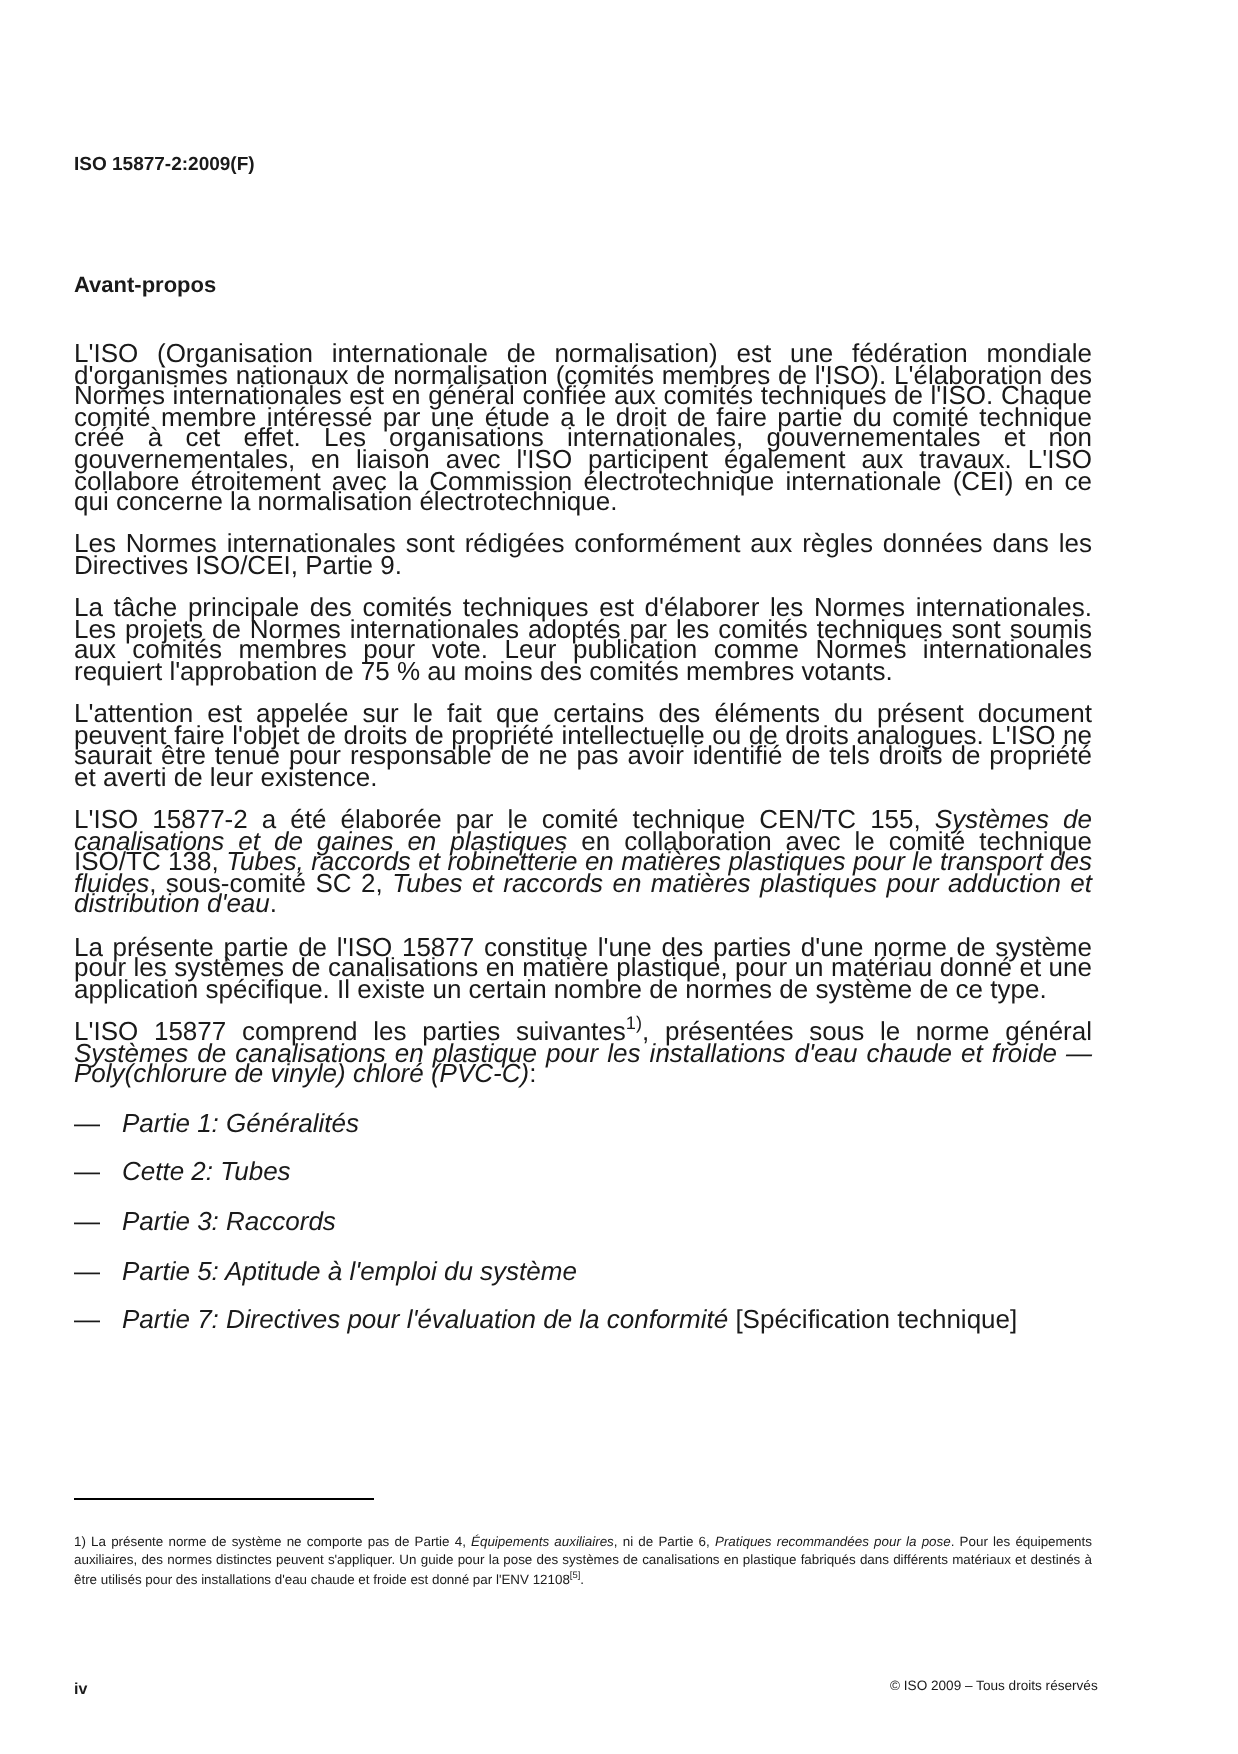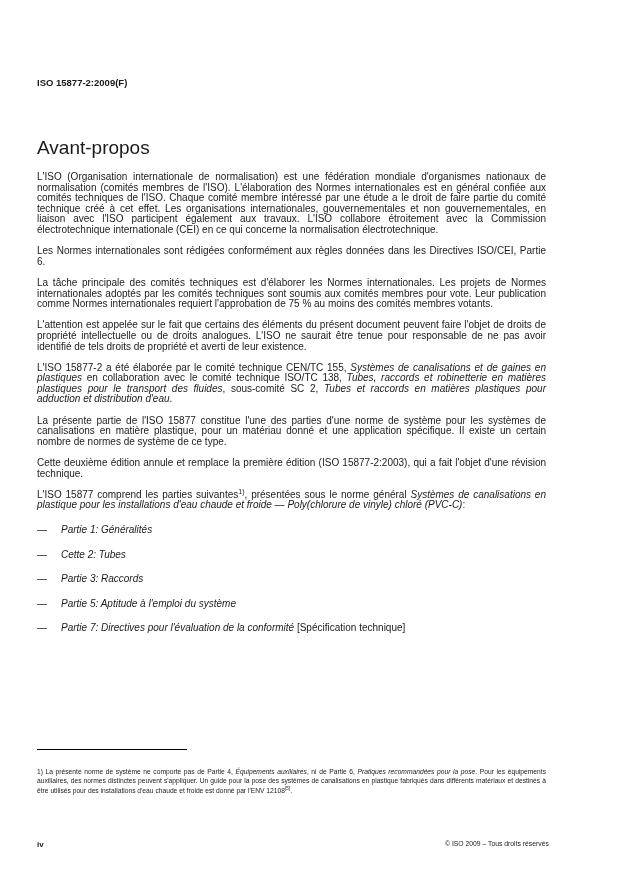--- a/index.html
+++ b/index.html
@@ -1,45 +1,44 @@
 <!DOCTYPE html>
 <html><head>
 <meta charset="utf-8">
 <style>
   html, body { margin:0; padding:0; background:#ffffff; }
   body { width:619px; height:877px; position:relative; overflow:hidden;
          font-family:"Liberation Sans", sans-serif; color:#1a1a1a; }
   .header { position:absolute; left:37px; top:37px; font-size:9.5px; font-weight:bold;margin-top:40px; }
-  .title { position:absolute; left:37px; top:137px; font-size:19px; font-weight:normal; }
-  .body { position:absolute; left:37px; top:172px; width:509px; font-size:10px; line-height:10.6px; }
+  .title { position:absolute; left:37px; top:137px; font-size:11px; font-weight:bold; }
+  .body { position:absolute; left:37px; top:172px; width:509px; font-size:13px; line-height:10.6px; }
   .body p { margin:0 0 10.6px 0; text-align:justify; }
   .list-item { margin:0 0 14px 0; display:flex; }
   .dash { width:24px; flex:none; }
   .rule { position:absolute; left:37px; top:749px; width:150px; border-top:1px solid #000; }
   .footnote { position:absolute; left:37px; top:767px; width:509px; font-size:6.7px; line-height:9.3px; text-align:justify; }
   .footer-left { position:absolute; left:37px; top:840px; font-size:8px;font-weight:bold; }
   .footer-right { position:absolute; left:445px; top:840px; font-size:6.8px; }
   i { font-style:italic; }
   sup { font-size:70%; vertical-align:super; line-height:0; }
 </style>
 </head>
 <body>
 
 <div class="header">ISO 15877-2:2009(F)</div>
 
 <div class="title">Avant-propos</div>
 
 <div class="body">
   <p>L'ISO (Organisation internationale de normalisation) est une fédération mondiale d'organismes nationaux de normalisation (comités membres de l'ISO). L'élaboration des Normes internationales est en général confiée aux comités techniques de l'ISO. Chaque comité membre intéressé par une étude a le droit de faire partie du comité technique créé à cet effet. Les organisations internationales, gouvernementales et non gouvernementales, en liaison avec l'ISO participent également aux travaux. L'ISO collabore étroitement avec la Commission électrotechnique internationale (CEI) en ce qui concerne la normalisation électrotechnique.</p>
-  <p>Les Normes internationales sont rédigées conformément aux règles données dans les Directives ISO/CEI, Partie 6.</p>
+  <p>Les Normes internationales sont rédigées conformément aux règles données dans les Directives ISO/CEI, Partie 9.</p>
   <p>La tâche principale des comités techniques est d'élaborer les Normes internationales. Les projets de Normes internationales adoptés par les comités techniques sont soumis aux comités membres pour vote. Leur publication comme Normes internationales requiert l'approbation de 75 % au moins des comités membres votants.</p>
   <p>L'attention est appelée sur le fait que certains des éléments du présent document peuvent faire l'objet de droits de propriété intellectuelle ou de droits analogues. L'ISO ne saurait être tenue pour responsable de ne pas avoir identifié de tels droits de propriété et averti de leur existence.</p>
   <p><span>L'ISO 15877-2 a été élaborée par le comité technique CEN/TC 155, </span><i>Systèmes de canalisations et de gaines en plastiques</i><span> en collaboration avec le comité technique ISO/TC 138, </span><i>Tubes, raccords et robinetterie en matières plastiques pour le transport des fluides</i><span>, sous-comité SC 2, </span><i>Tubes et raccords en matières plastiques pour adduction et distribution d'eau</i><span>.</span></p>
   <p>La présente partie de l'ISO 15877 constitue l'une des parties d'une norme de système pour les systèmes de canalisations en matière plastique, pour un matériau donné et une application spécifique. Il existe un certain nombre de normes de système de ce type.</p>
-  <p>Cette deuxième édition annule et remplace la première édition (ISO 15877-2:2003), qui a fait l'objet d'une révision technique.</p>
   <p style="margin-bottom:14px"><span>L'ISO 15877 comprend les parties suivantes</span><sup>1)</sup><span>, présentées sous le norme général </span><i>Systèmes de canalisations en plastique pour les installations d'eau chaude et froide — Poly(chlorure de vinyle) chloré (PVC-C)</i><span>:</span></p>
 
   <div>
     <div class="list-item">
         <span class="dash">—</span>
         <i>Partie 1: Généralités</i>
         <span></span>
       </div>
     <div class="list-item">
         <span class="dash">—</span>

